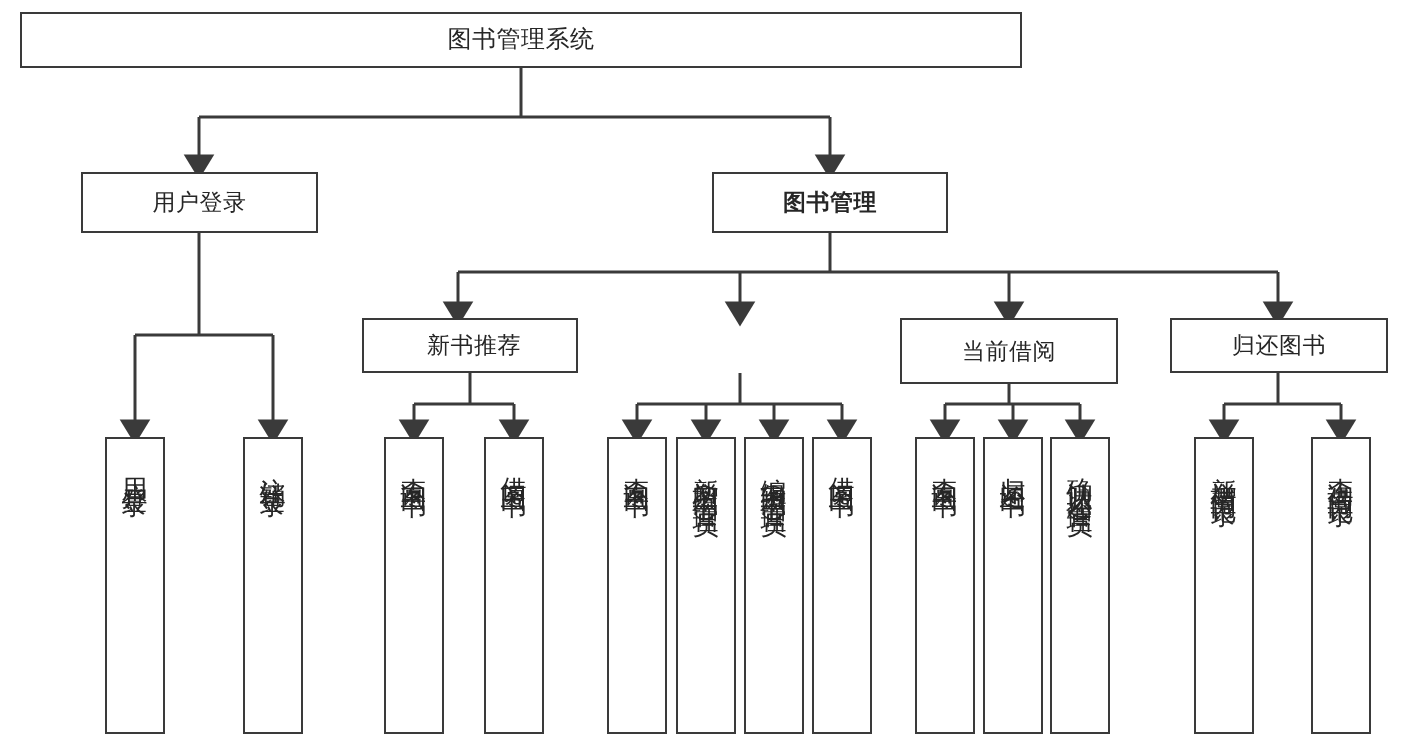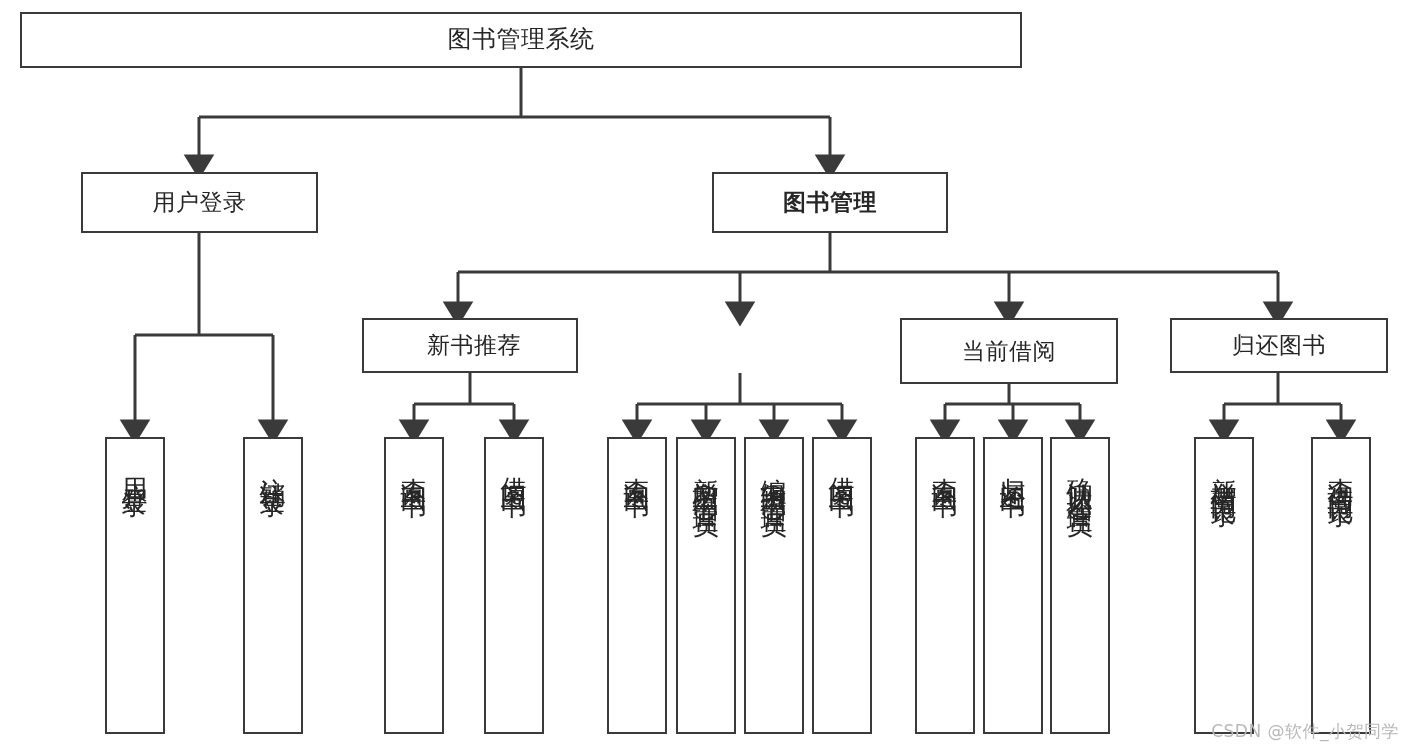--- a/index.html
+++ b/index.html
@@ -191,15 +191,14 @@
     <span class="lbl">确认归还（管理员）</span>
   </div>
 
   <div class="node v" style="left:1194px; top:437px; width:60px; height:297px;">
     <span class="lbl">新增借阅记录</span>
   </div>
   <div class="node v" style="left:1311px; top:437px; width:60px; height:297px;">
     <span class="lbl">查询借阅记录</span>
   </div>
 
-  <div id="watermark">CSDN @软件_小贺同学</div>
 
 </div>
 
 </body></html>

